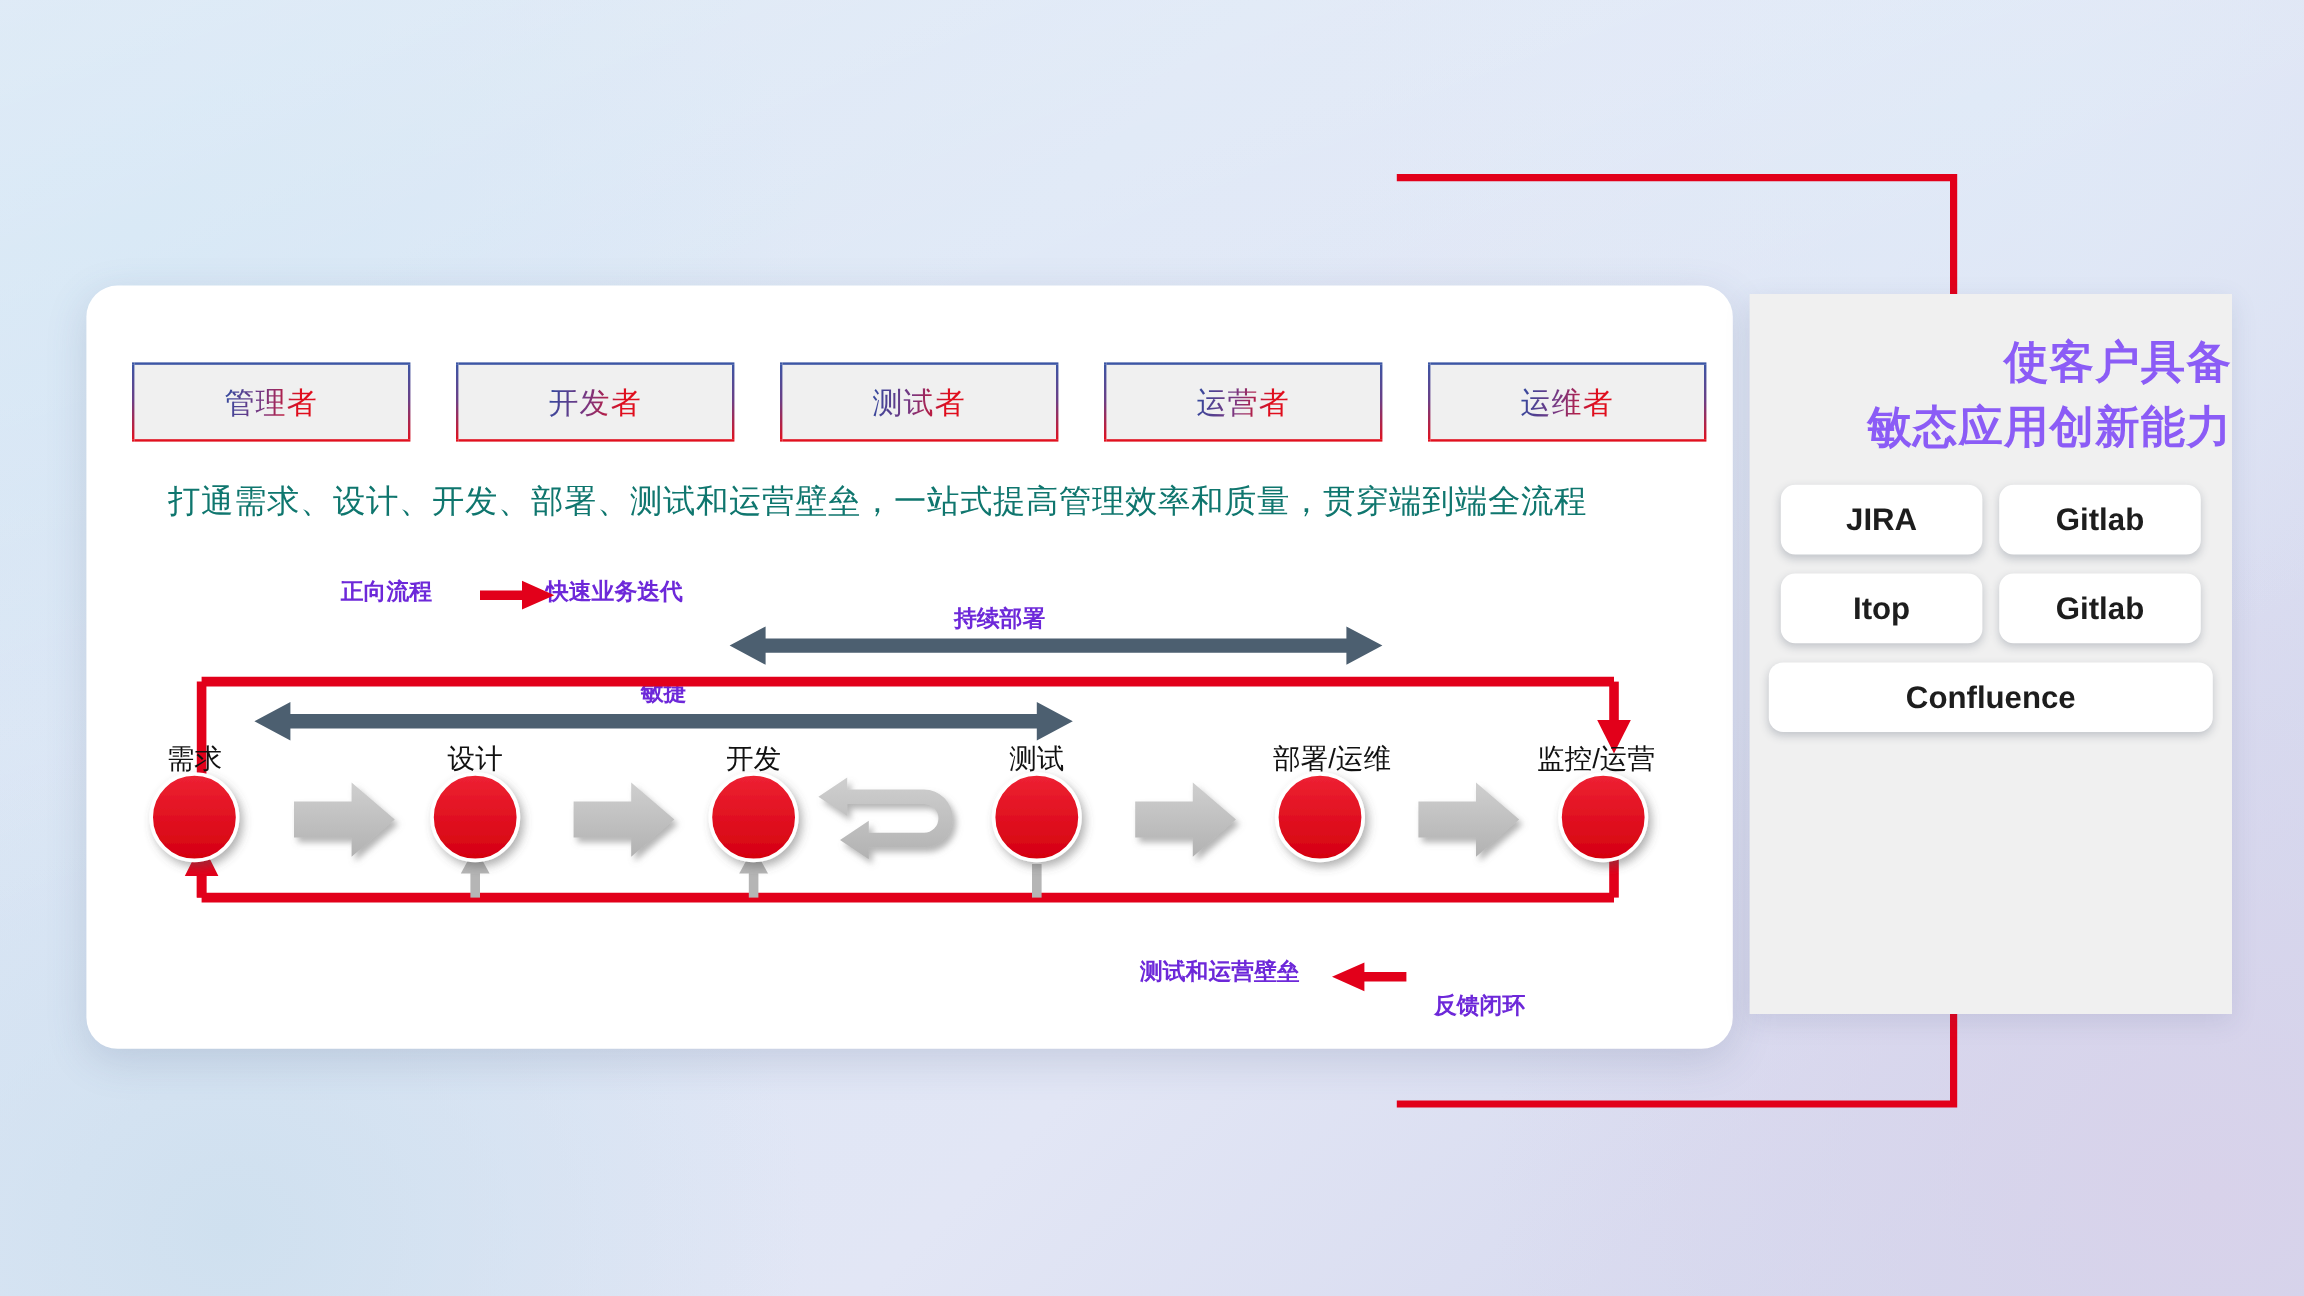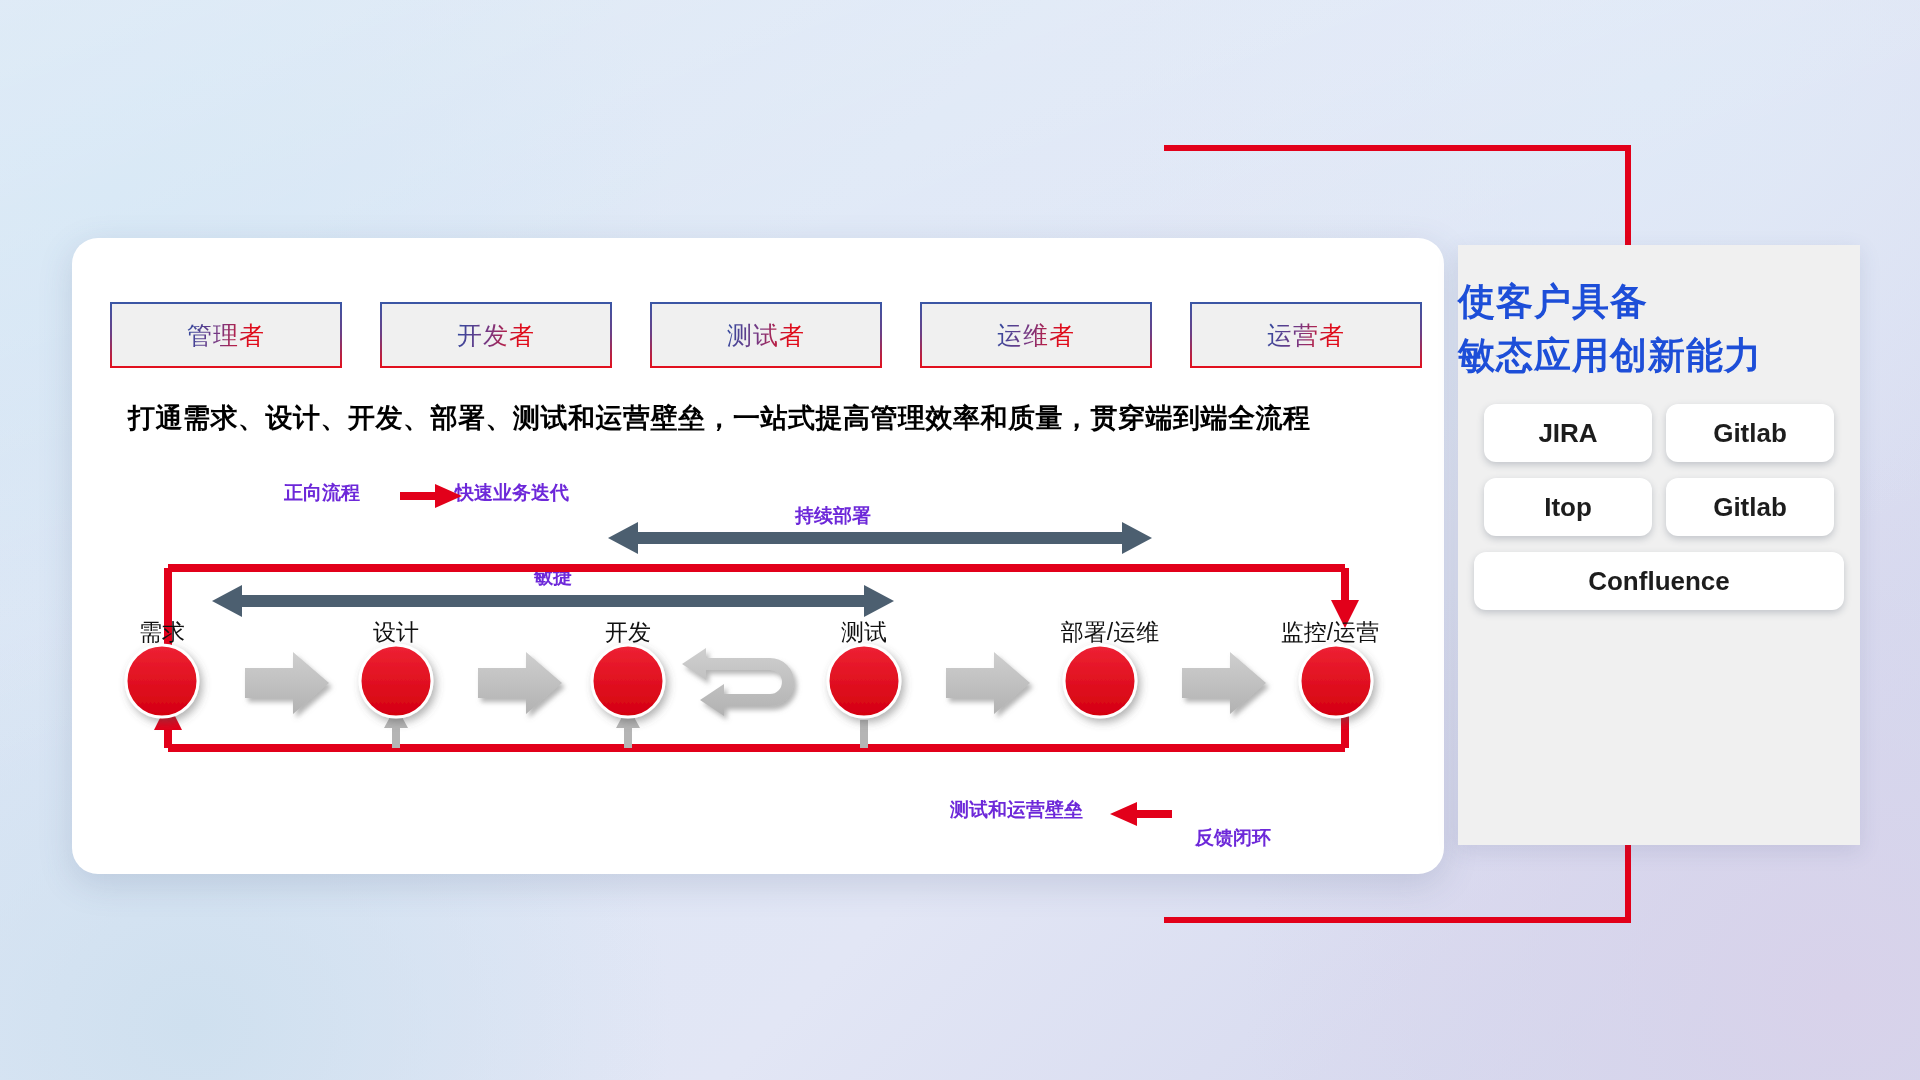--- a/index.html
+++ b/index.html
@@ -43,22 +43,22 @@
     box-sizing:border-box;
   }
   .role-label{
     font-size:25px;font-weight:400;letter-spacing:1px;
     background:linear-gradient(100deg,#2f4aa0 0%,#7a3680 42%,#e00d1c 78%);
     -webkit-background-clip:text;background-clip:text;color:transparent;
   }
 
   
   #headline{
-    position:absolute;left:128px;top:400px;width:1300px;
-    font-size:27px;font-weight:700;color:#000000;letter-spacing:.5px;white-space:nowrap;
+    position:absolute;left:140px;top:400px;width:1300px;
+    font-size:27px;font-weight:400;color:#0f766e;letter-spacing:.5px;white-space:nowrap;
   }
 
   
   .anno{position:absolute;font-size:19px;font-weight:700;color:#6d28d9;white-space:nowrap;}
   #anno-fwd-left{left:284px;top:480px;}
   #anno-fwd-right{left:455px;top:480px;}
   #anno-cd{left:795px;top:503px;}
   #anno-agile{left:534px;top:564px;}
   #anno-fb-left{left:950px;top:797px;}
   #anno-fb-right{left:1195px;top:797px;margin-top:28px;}
@@ -71,21 +71,21 @@
     position:absolute;font-size:23px;font-weight:400;color:#111;
     white-space:nowrap;transform:translateX(-50%);
   }
 
   
   #panel{
     position:absolute;left:1458px;top:245px;width:402px;height:600px;
     background:#f0f0f0;box-shadow:0 6px 20px rgba(60,80,120,.13);
   }
   #panel-title{
-    margin-top:30px;text-align:left;color:#1d4ed8;
+    margin-top:30px;text-align:right;color:#8b5cf6;
     font-size:37px;font-weight:700;line-height:1.45;letter-spacing:1px;
   }
   #tools{margin:22px 14px 0 14px;display:flex;flex-wrap:wrap;gap:16px 14px;justify-content:center;}
   .tool-btn{
     background:#fff;border-radius:12px;height:58px;
     display:flex;align-items:center;justify-content:center;
     font-size:26px;font-weight:700;color:#1d1d1d;
     box-shadow:0 3px 7px rgba(60,70,90,.25);
     width:168px;box-sizing:border-box;
   }
@@ -106,24 +106,24 @@
   <div class="role-box">
     <span class="role-label">管理者</span>
   </div>
   <div class="role-box">
     <span class="role-label">开发者</span>
   </div>
   <div class="role-box">
     <span class="role-label">测试者</span>
   </div>
   <div class="role-box">
+    <span class="role-label">运营者</span>
+  </div>
+  <div class="role-box">
     <span class="role-label">运维者</span>
-  </div>
-  <div class="role-box">
-    <span class="role-label">运营者</span>
   </div>
 </div>
 
 <div id="headline">打通需求、设计、开发、部署、测试和运营壁垒，一站式提高管理效率和质量，贯穿端到端全流程</div>
 
 <div class="anno" id="anno-fwd-left">正向流程</div>
 <div class="anno" id="anno-fwd-right">快速业务迭代</div>
 <div class="anno" id="anno-cd">持续部署</div>
 <div class="anno" id="anno-agile">敏捷</div>
 <div class="anno" id="anno-fb-left">测试和运营壁垒</div>

